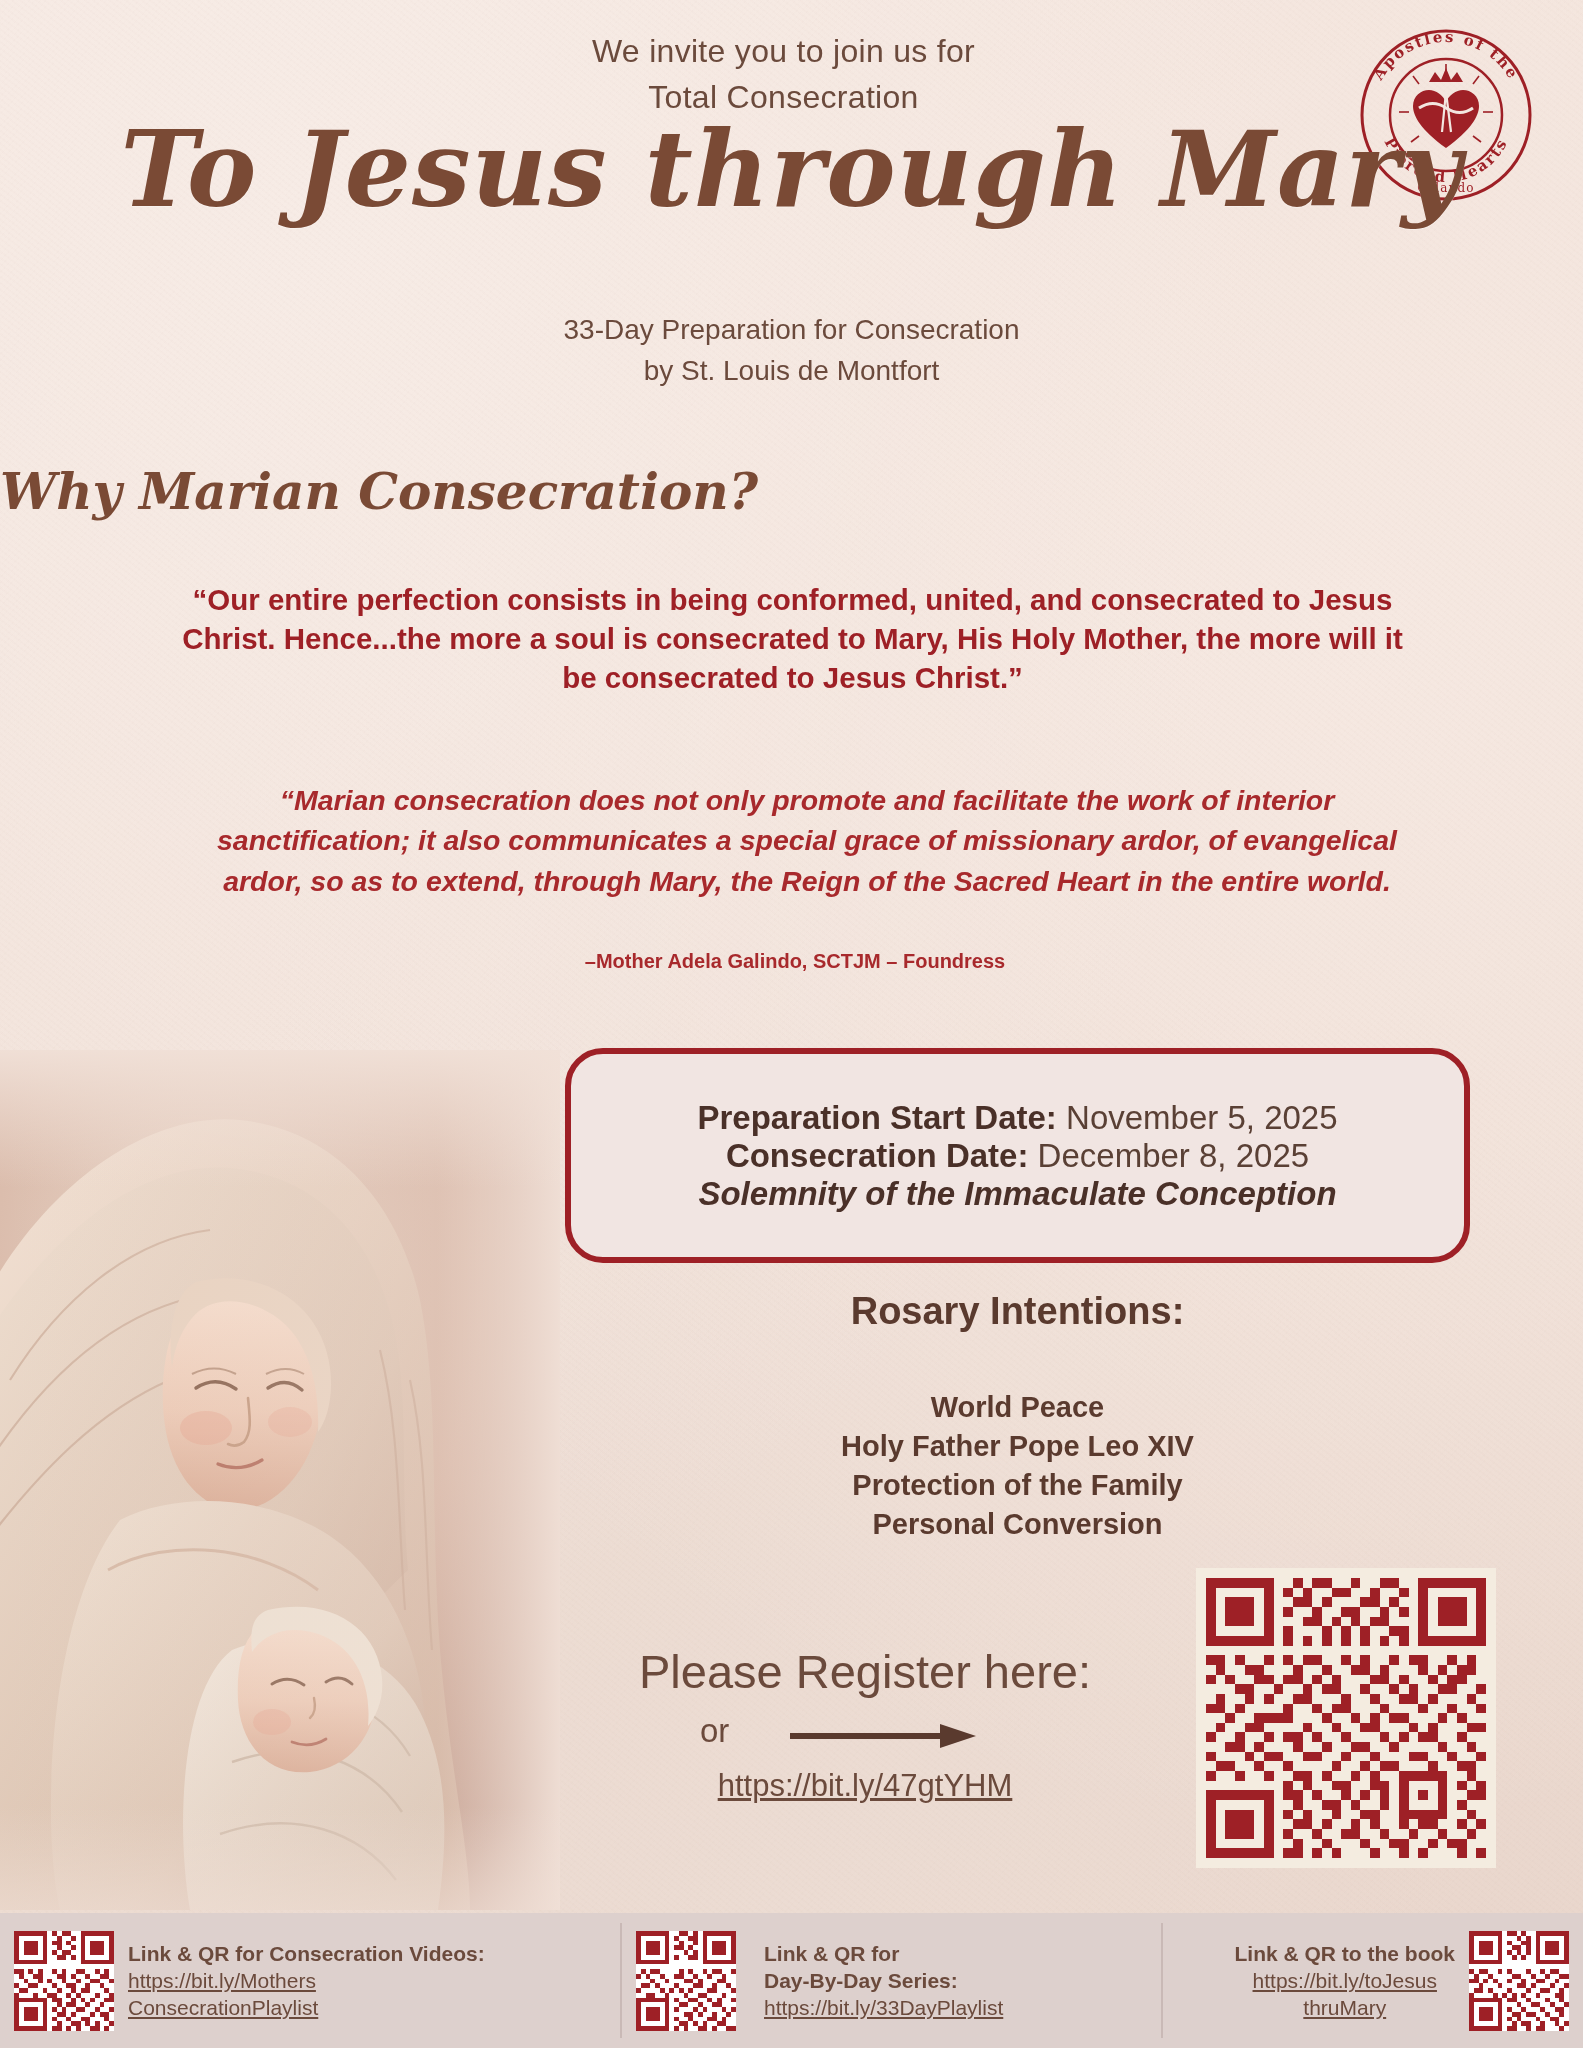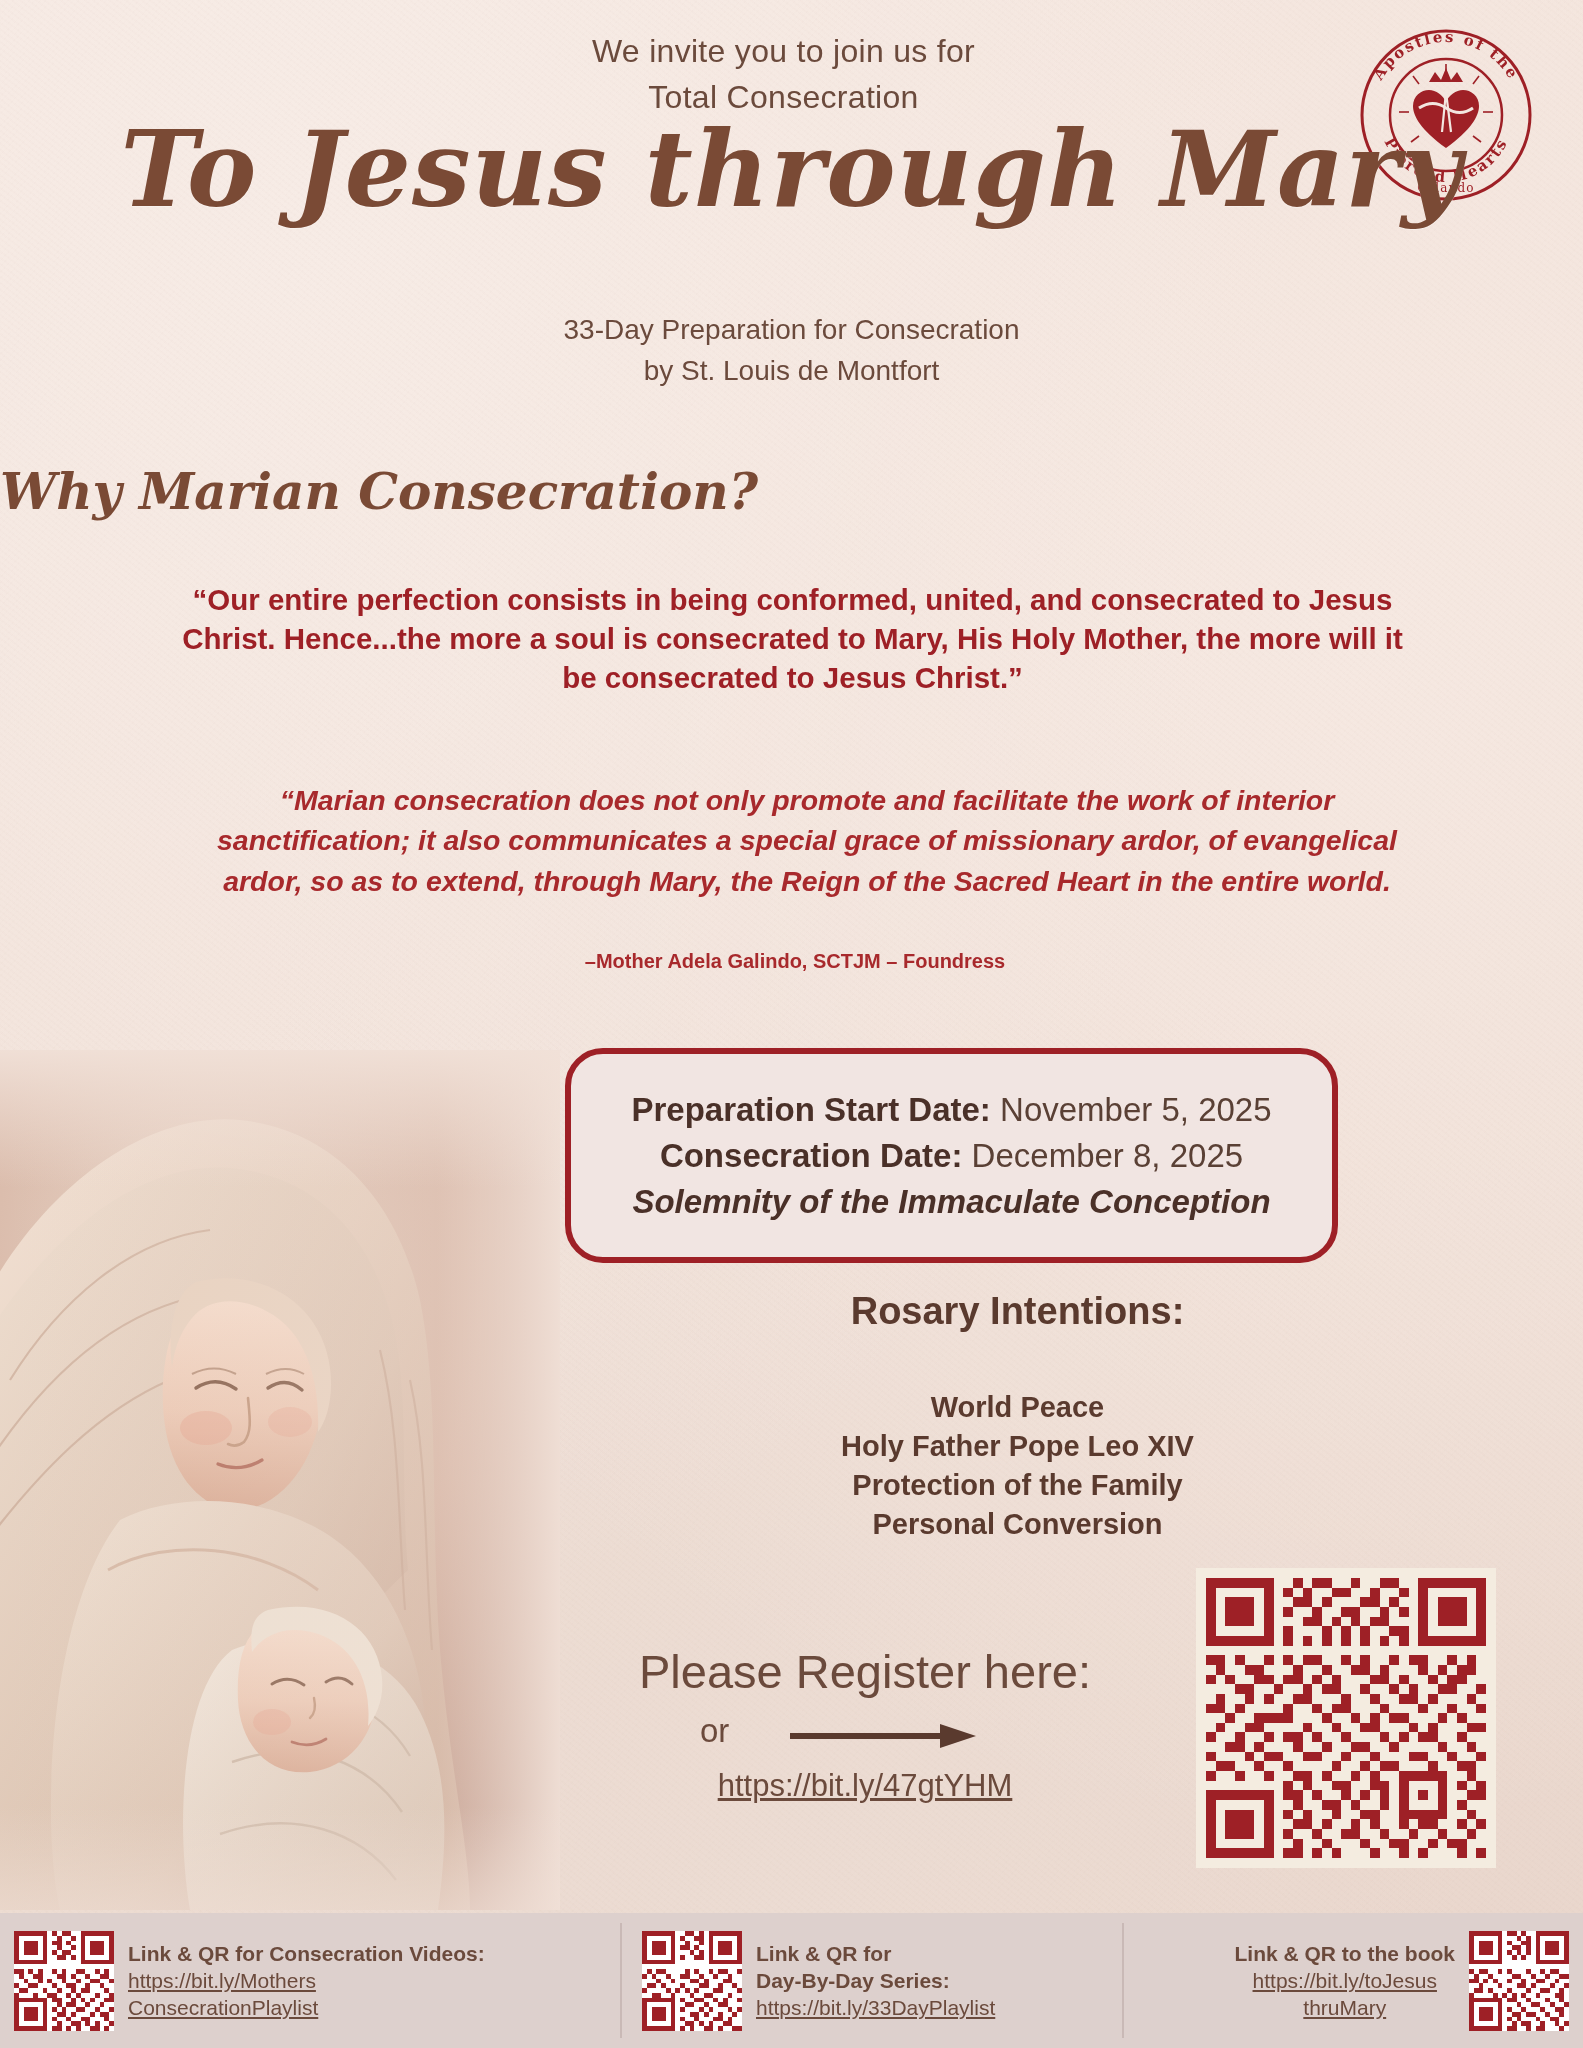--- a/index.html
+++ b/index.html
@@ -114,27 +114,27 @@
   .mary {
     position:absolute; left:0; bottom:138px;
     width:560px; height:860px;
     overflow:hidden;
   }
   .mary svg { display:block; }
 
   
   .datebox {
     position:absolute; left:565px; top:1048px;
-    width:773px; height:215px;
+    width:905px; height:215px;
     border:6px solid #9e2026;
     border-radius:38px;
     background:#f1e5e2;
     display:flex; flex-direction:column;
     align-items:center; justify-content:center;
-    gap:8px;
+    gap:0;
   }
   .dateline { font-size:33px; color:#5a4035; white-space:nowrap; }
   .dateline b { color:#4a3028; font-weight:700; }
   .dateline.solemn { font-style:italic; font-weight:700; font-size:33px; color:#4a3028; }
 
   
   .rosary-title {
     position:absolute; left:565px; width:905px; top:1290px;
     text-align:center; font-size:38px; font-weight:700; color:#5a3a2e;
   }
@@ -171,21 +171,21 @@
 
   
   .footer {
     position:absolute; left:0; right:0; bottom:0; height:135px;
     background:#ddd0cd;
     display:flex; align-items:stretch;
   }
   .fcell { position:relative; display:flex; align-items:center; height:100%; }
   .fsep { width:2px; background:#c9b9b6; margin:10px 0; }
   .f1 { width:620px; padding-left:14px; gap:14px; }
-  .f2 { width:500px; padding-left:20px; gap:14px; }
+  .f2 { width:539px; padding-left:14px; gap:28px; }
   .f3 { flex:1; padding-right:14px; gap:14px; justify-content:flex-end; }
   .ftext { color:#6b4a3c; font-size:21px; line-height:1.3; }
   .ftext b { font-weight:700; }
   .flink { color:#6b4a3c; text-decoration:underline; display:block; }
   .qr-sm { width:100px; height:100px; background:#ffffff; }
   .qr-sm.nb { background:transparent; }
 
   .t-center { text-align:center; }
 </style>
 </head>

